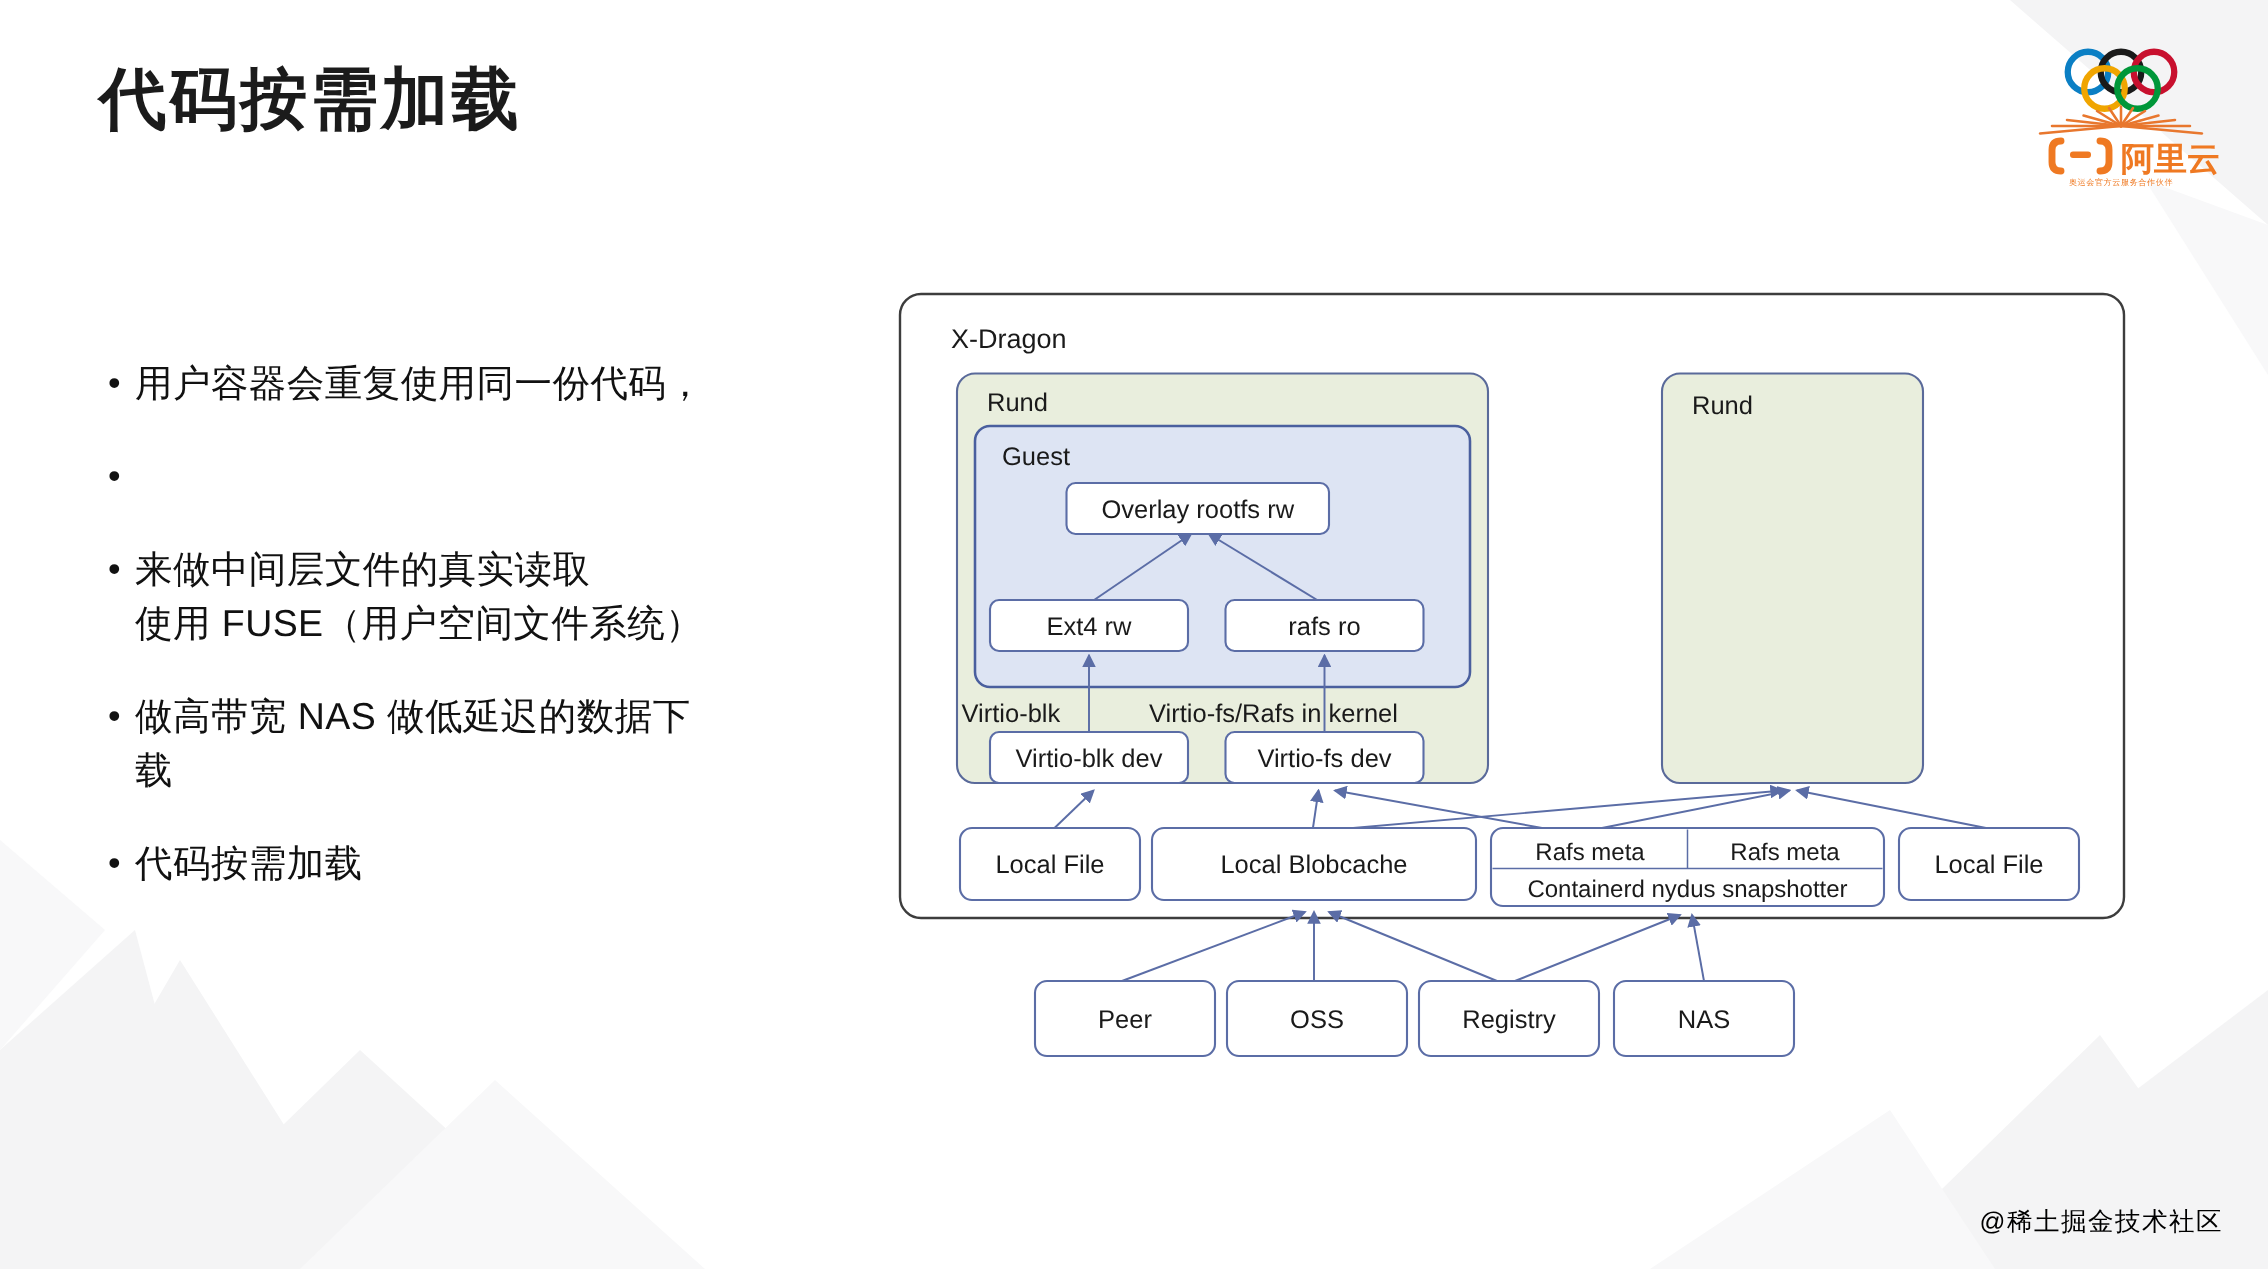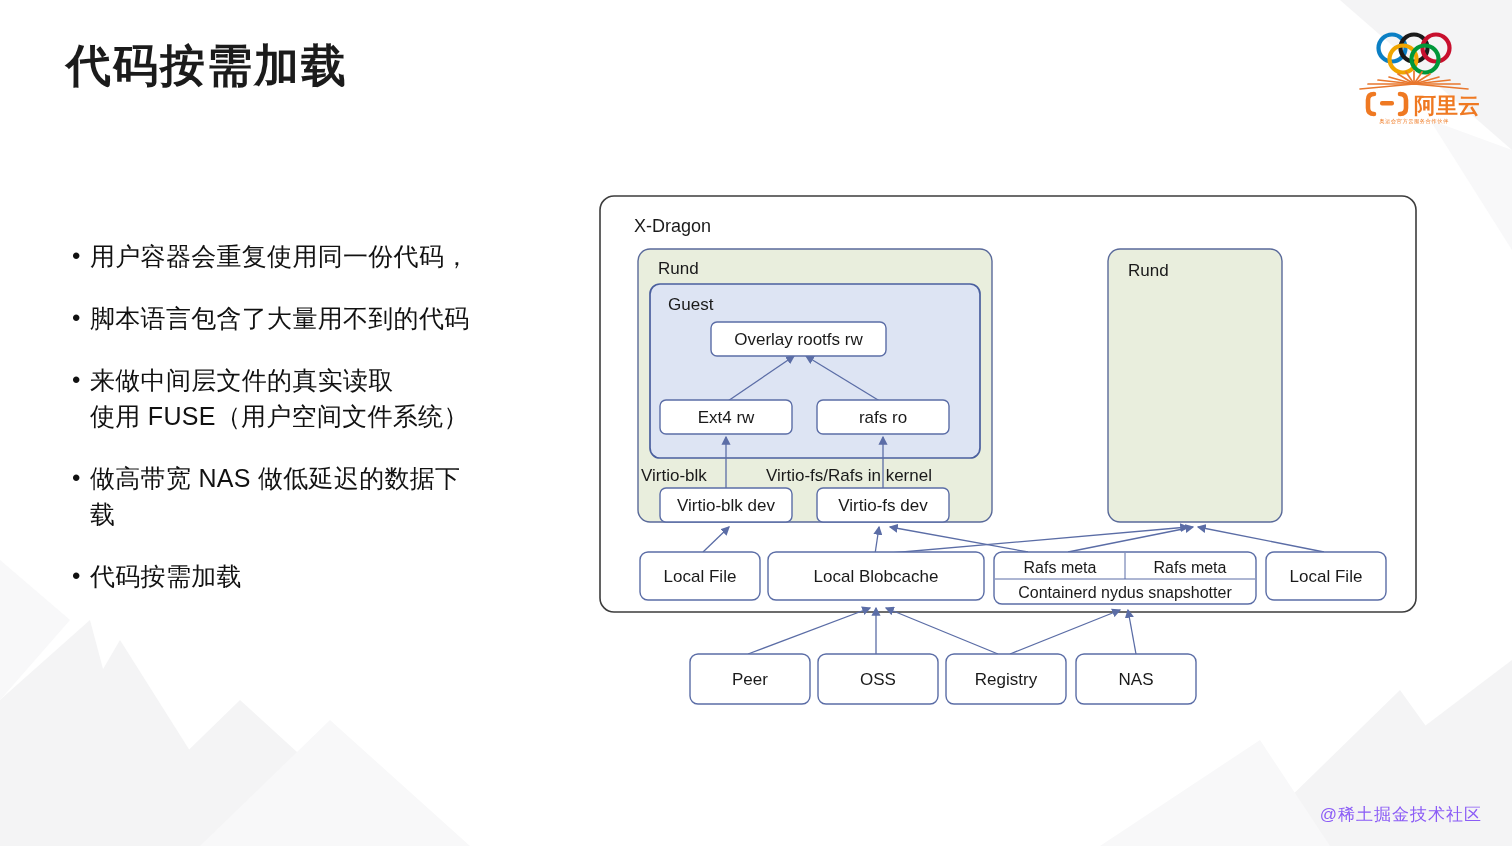--- a/index.html
+++ b/index.html
@@ -93,21 +93,21 @@
     font-family: "Liberation Sans", sans-serif;
     fill: #1a1a1a;
   }
 
   
   #watermark {
     position: absolute;
     right: 30px;
     bottom: 20px;
     font-size: 17px;
-    color: #8b5cf6;
+    color: #000000;
     letter-spacing: 1px;
     z-index: 3;
   }
 </style>
 </head>
 <body>
 
 <svg id="bg-decor" viewBox="0 0 1512 846" xmlns="http://www.w3.org/2000/svg">
   <rect x="0" y="0" width="1512" height="846" fill="#ffffff"></rect>
   <g fill="#f4f4f5">
@@ -171,23 +171,20 @@
 
   <div class="bullet-row">
     <div class="bullet-dot">•</div>
     <div class="bullet-text">
       <div>用户容器会重复使用同一份代码，</div>
     </div>
   </div>
 
   <div class="bullet-row">
     <div class="bullet-dot">•</div>
-    <div class="bullet-text">
-      <div>脚本语言包含了大量用不到的代码</div>
-    </div>
   </div>
 
   <div class="bullet-row">
     <div class="bullet-dot">•</div>
     <div class="bullet-text">
       <div>来做中间层文件的真实读取</div>
       <div>使用 FUSE（用户空间文件系统）</div>
     </div>
   </div>
 

